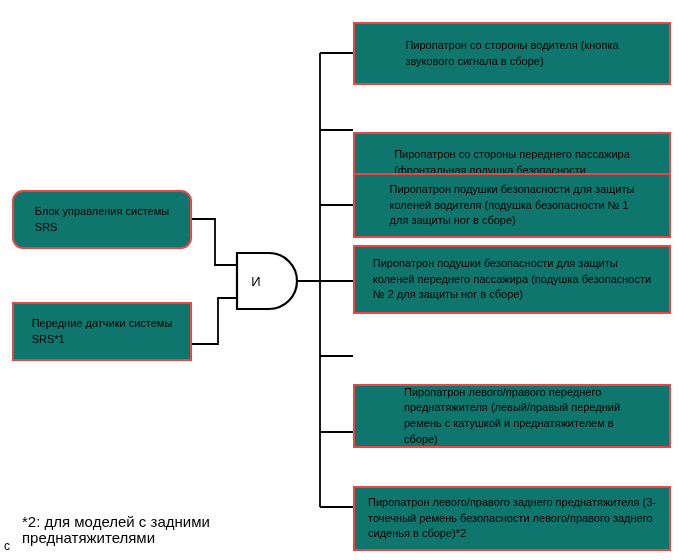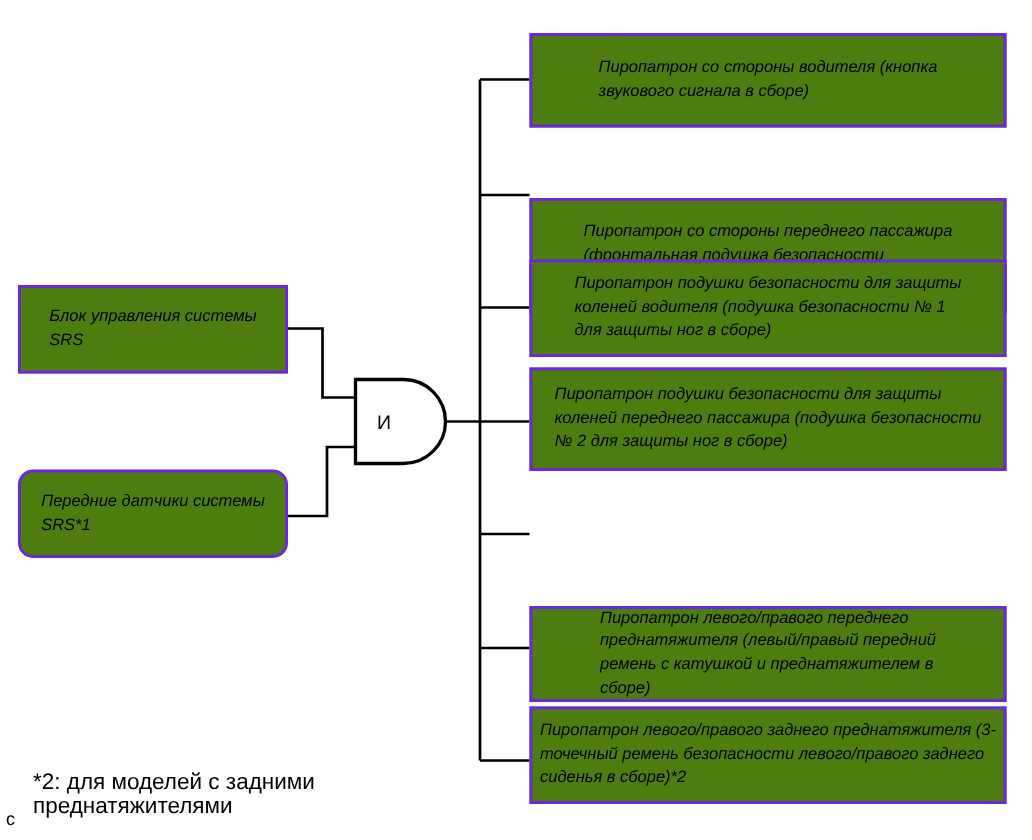--- a/index.html
+++ b/index.html
@@ -9,44 +9,43 @@
     width: 688px;
     height: 560px;
     background: #ffffff;
     font-family: "Liberation Sans", sans-serif;
     color: #000000;
     overflow: hidden;
   }
   #wires { position: absolute; left: 0; top: 0; width: 688px; height: 560px; }
   .block {
     position: absolute;
-    border: 2px solid #6d28d9;
-    background: #4d7c0f;
+    border: 2px solid #ef4444;
+    background: #0f766e;
     display: flex;
     align-items: center;
     justify-content: center;
-    font-style: italic;
   }
   .block-text {
     white-space: pre-line;
     text-align: left;
     font-size: 11px;
     line-height: 15.6px;
   }
   .right-col { left: 353px; width: 318px; }
   .left-col  { left: 12px;  width: 180px; }
-  #in-a { top: 190px; height: 59px; }
-  #in-b { top: 313px; height: 59px; border-radius: 10px; }
+  #in-a { top: 190px; height: 59px; border-radius: 11px; }
+  #in-b { top: 302px; height: 59px; }
   #out-0 { top: 22px;  height: 63px; }
   #out-1 { top: 96px;  height: 77px; margin-top: 36px; }
   #out-2 { top: 173px; height: 65px; }
   #out-3 { top: 245px; height: 69px; }
   #out-4 { top: 323px; height: 66px; }
-  #out-5 { top: 404px; height: 64px; }
-  #out-6 { top: 471px; height: 65px; }
+  #out-5 { top: 384px; height: 64px; }
+  #out-6 { top: 486px; height: 65px; }
   #footnote {
     position: absolute;
     left: 22px;
     top: 514px;
     font-size: 15px;
     line-height: 15.6px;
     white-space: pre-line;
   }
   #corner-char {
     position: absolute;

